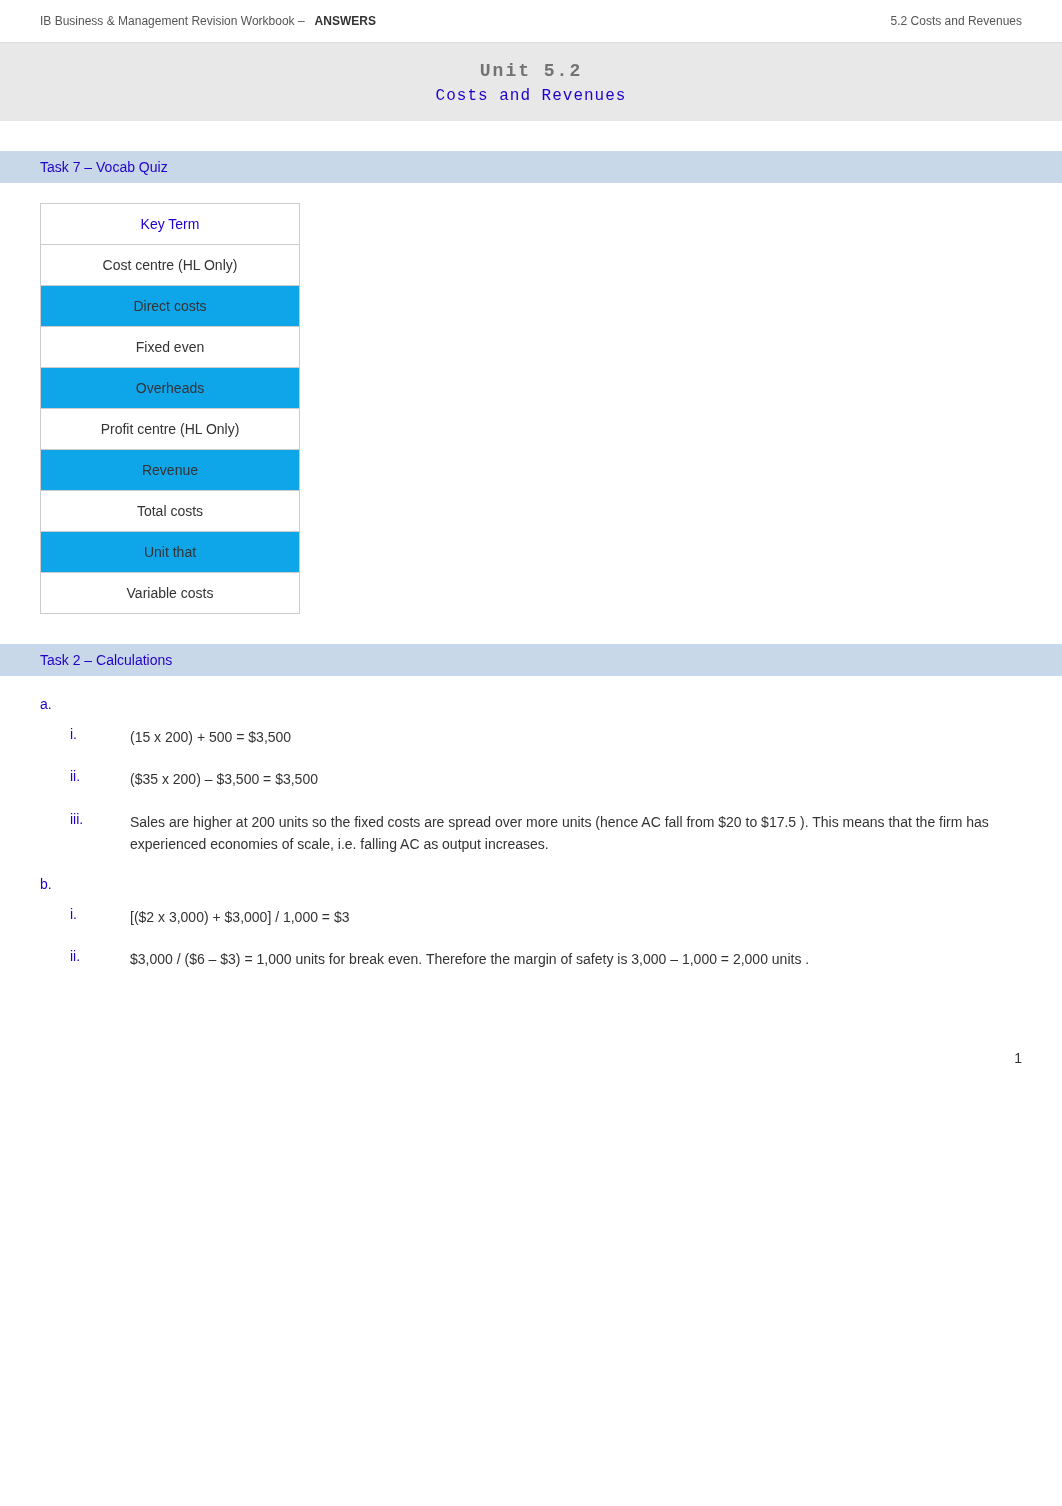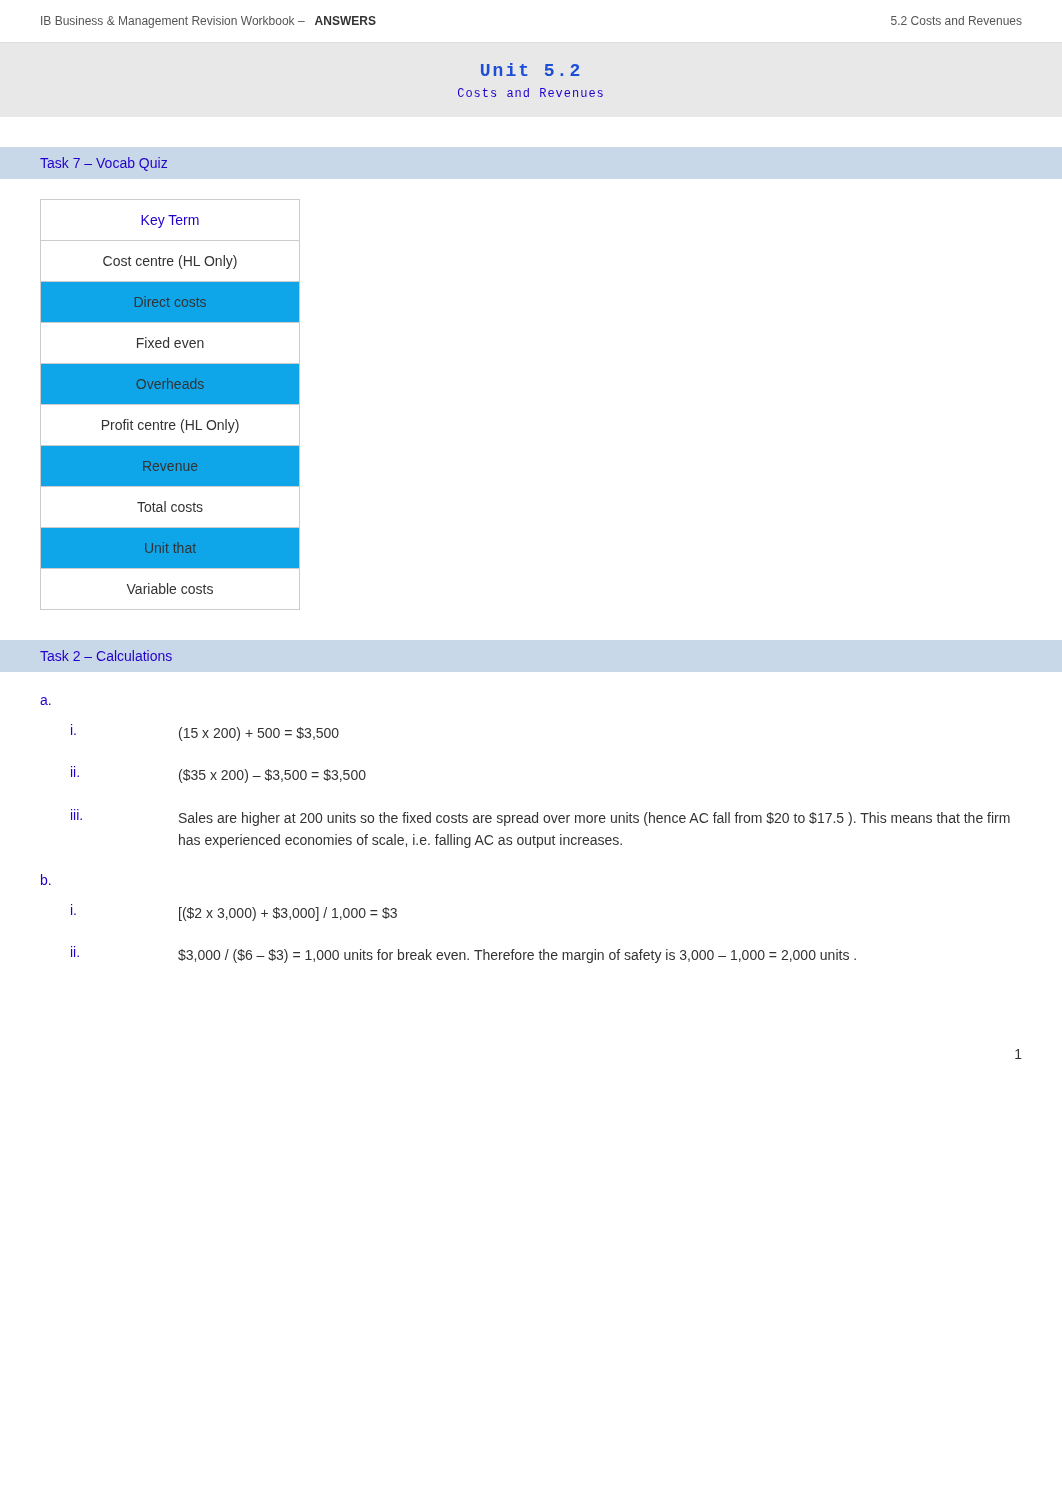--- a/index.html
+++ b/index.html
@@ -1,15 +1,15 @@
 <!DOCTYPE html>
 <html><head>
   <meta charset="utf-8">
   <style>
-    * { margin: 0; padding: 0; box-sizing: border-box; gap: 48px; }
+    * { margin: 0; padding: 0; box-sizing: border-box; }
     body {
       font-family: Arial, sans-serif;
       font-size: 14px;
       color: #333;
       background: #fff;
       width: 1062px;
       min-height: 1506px;
       padding: 0;
     }
 
@@ -29,30 +29,30 @@
     }
 
     
     .title-section {
       background: #e8e8e8;
       text-align: center;
       padding: 18px 20px 16px;
       margin: 0 0 30px 0;
     }
     .title-section .unit-title {
-      color: #1d4ed8;
+      color: #737373;
       font-size: 18px;
       font-family: 'Courier New', monospace;
       font-weight: bold;
       letter-spacing: 2px;
       margin-bottom: 6px;
     }
     .title-section .sub-title {
       color: #2200cc;
-      font-size: 12px;
+      font-size: 16px;
       font-family: 'Courier New', monospace;
       letter-spacing: 1px;
     }
 
     
     .task-header {
       background: #c8d8e8;
       padding: 8px 40px;
       color: #2200cc;
       font-size: 14px;

